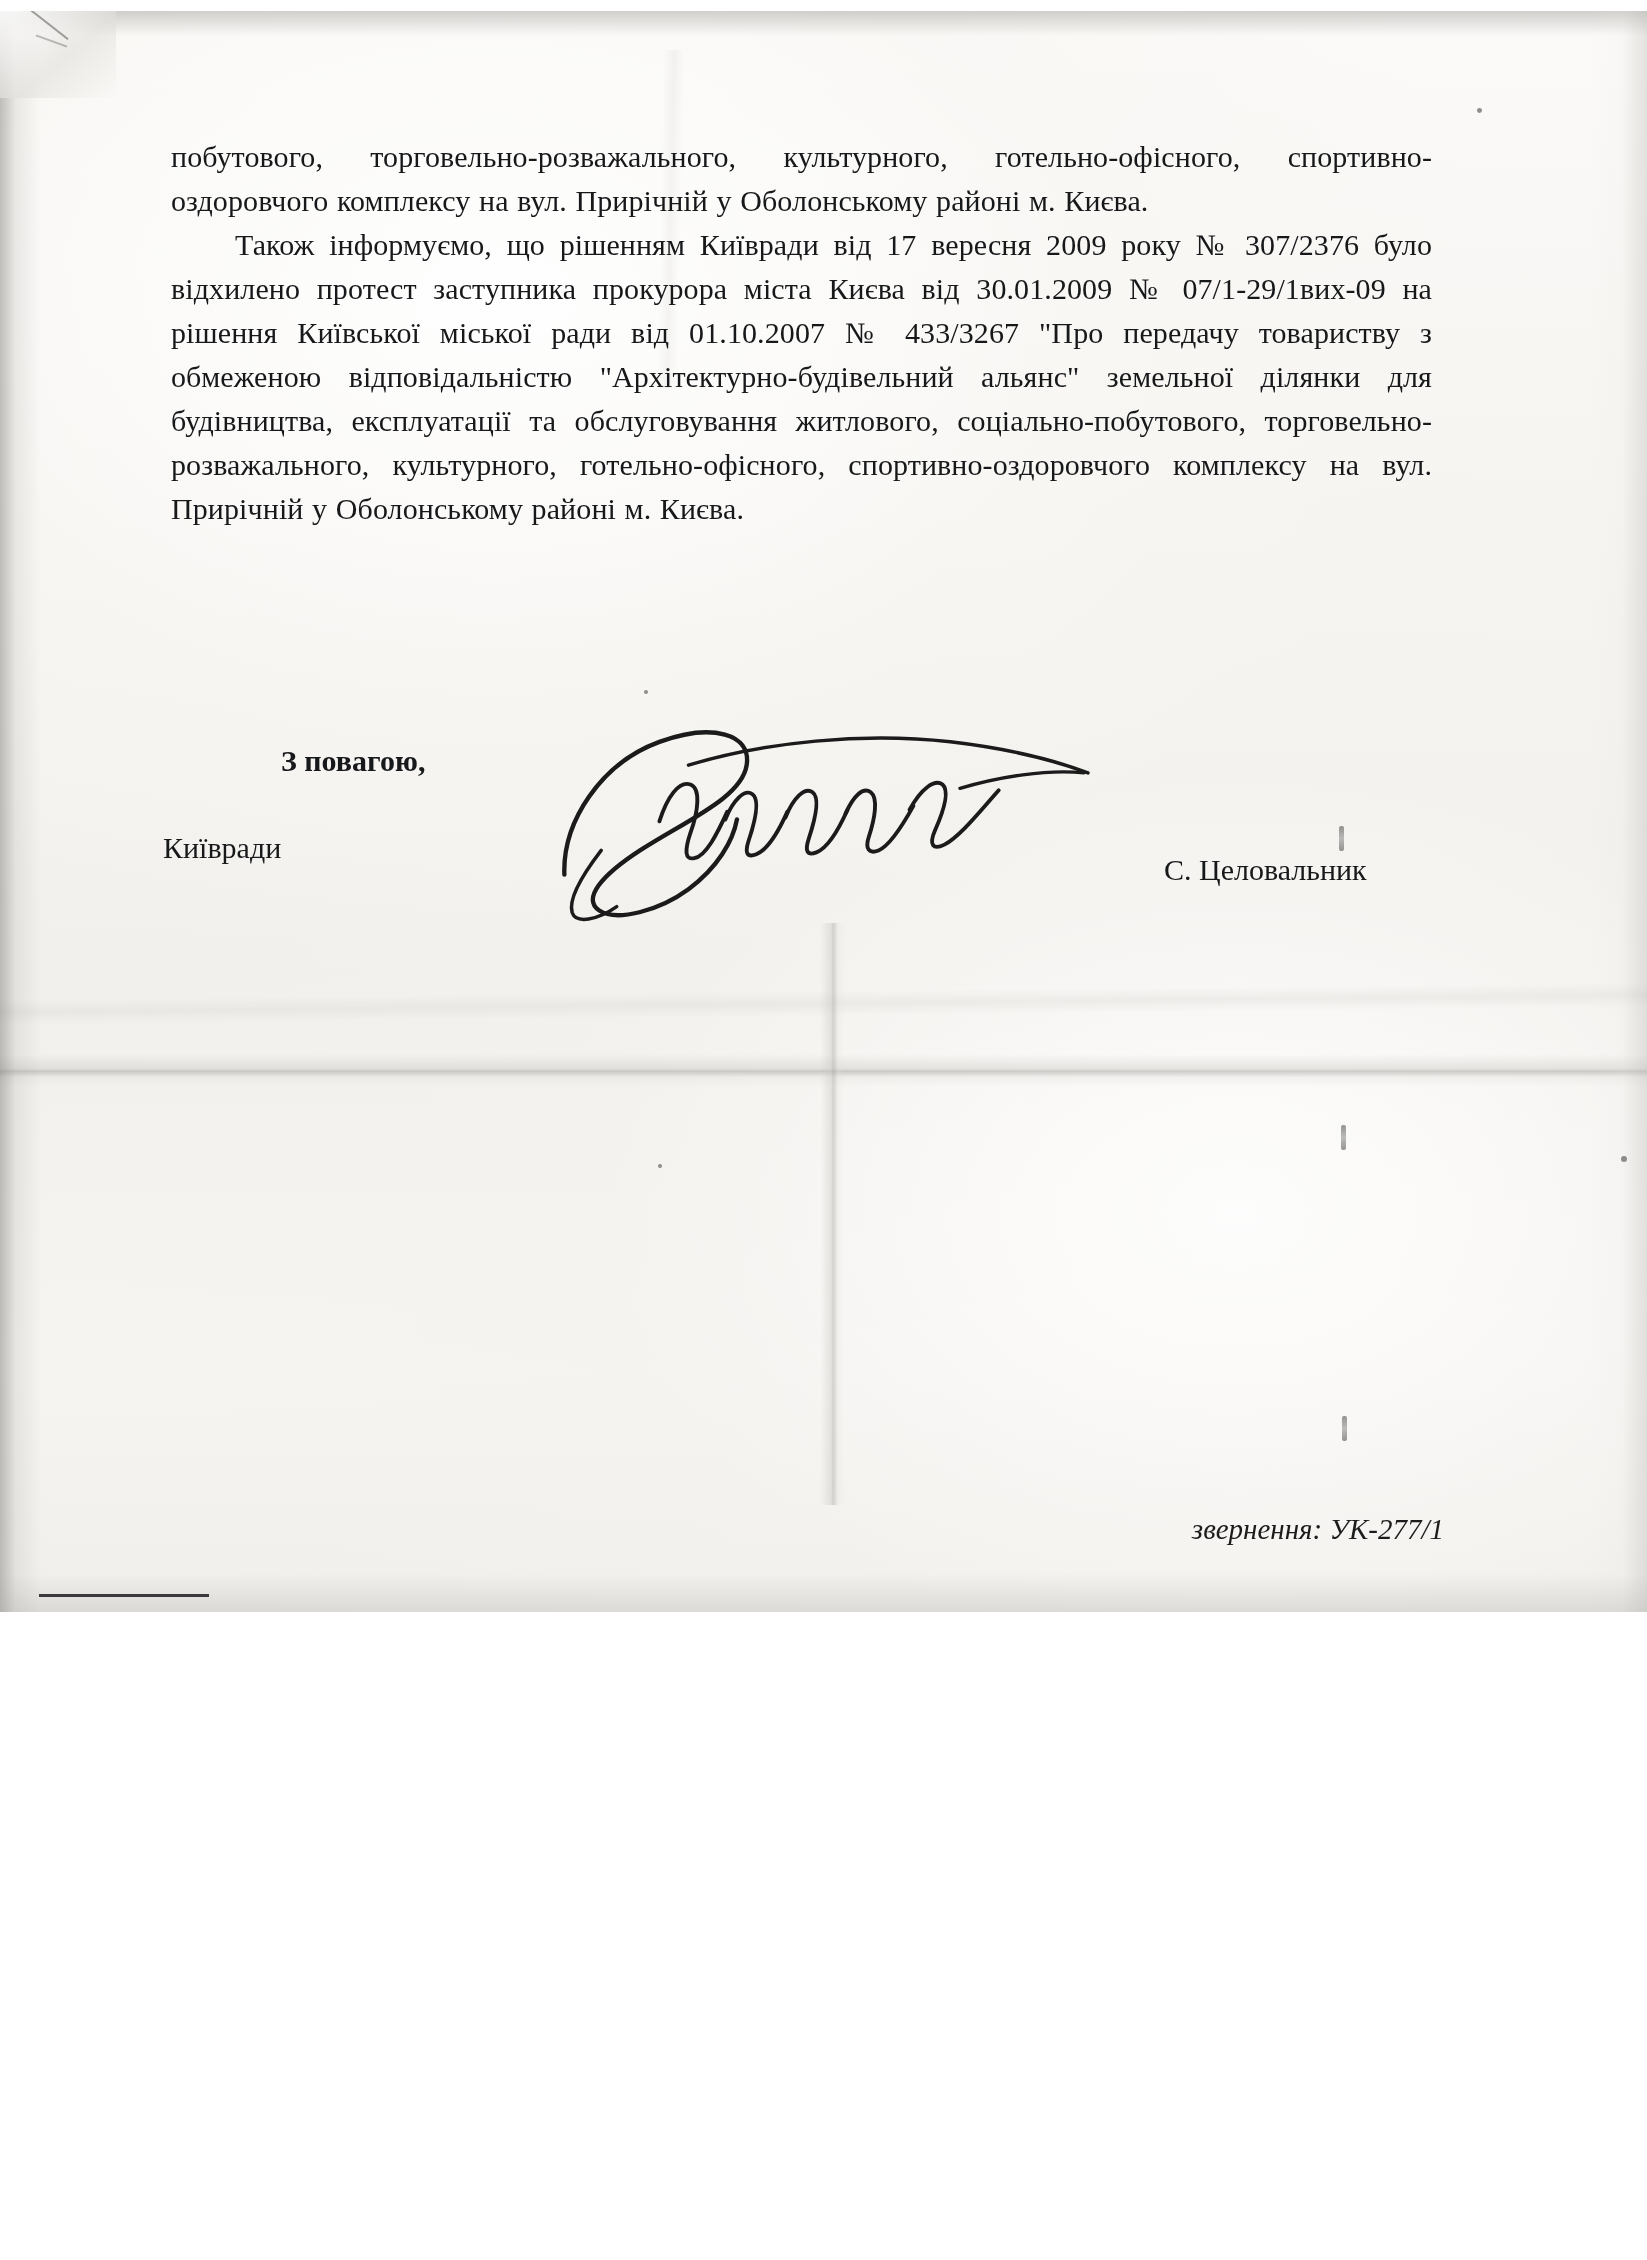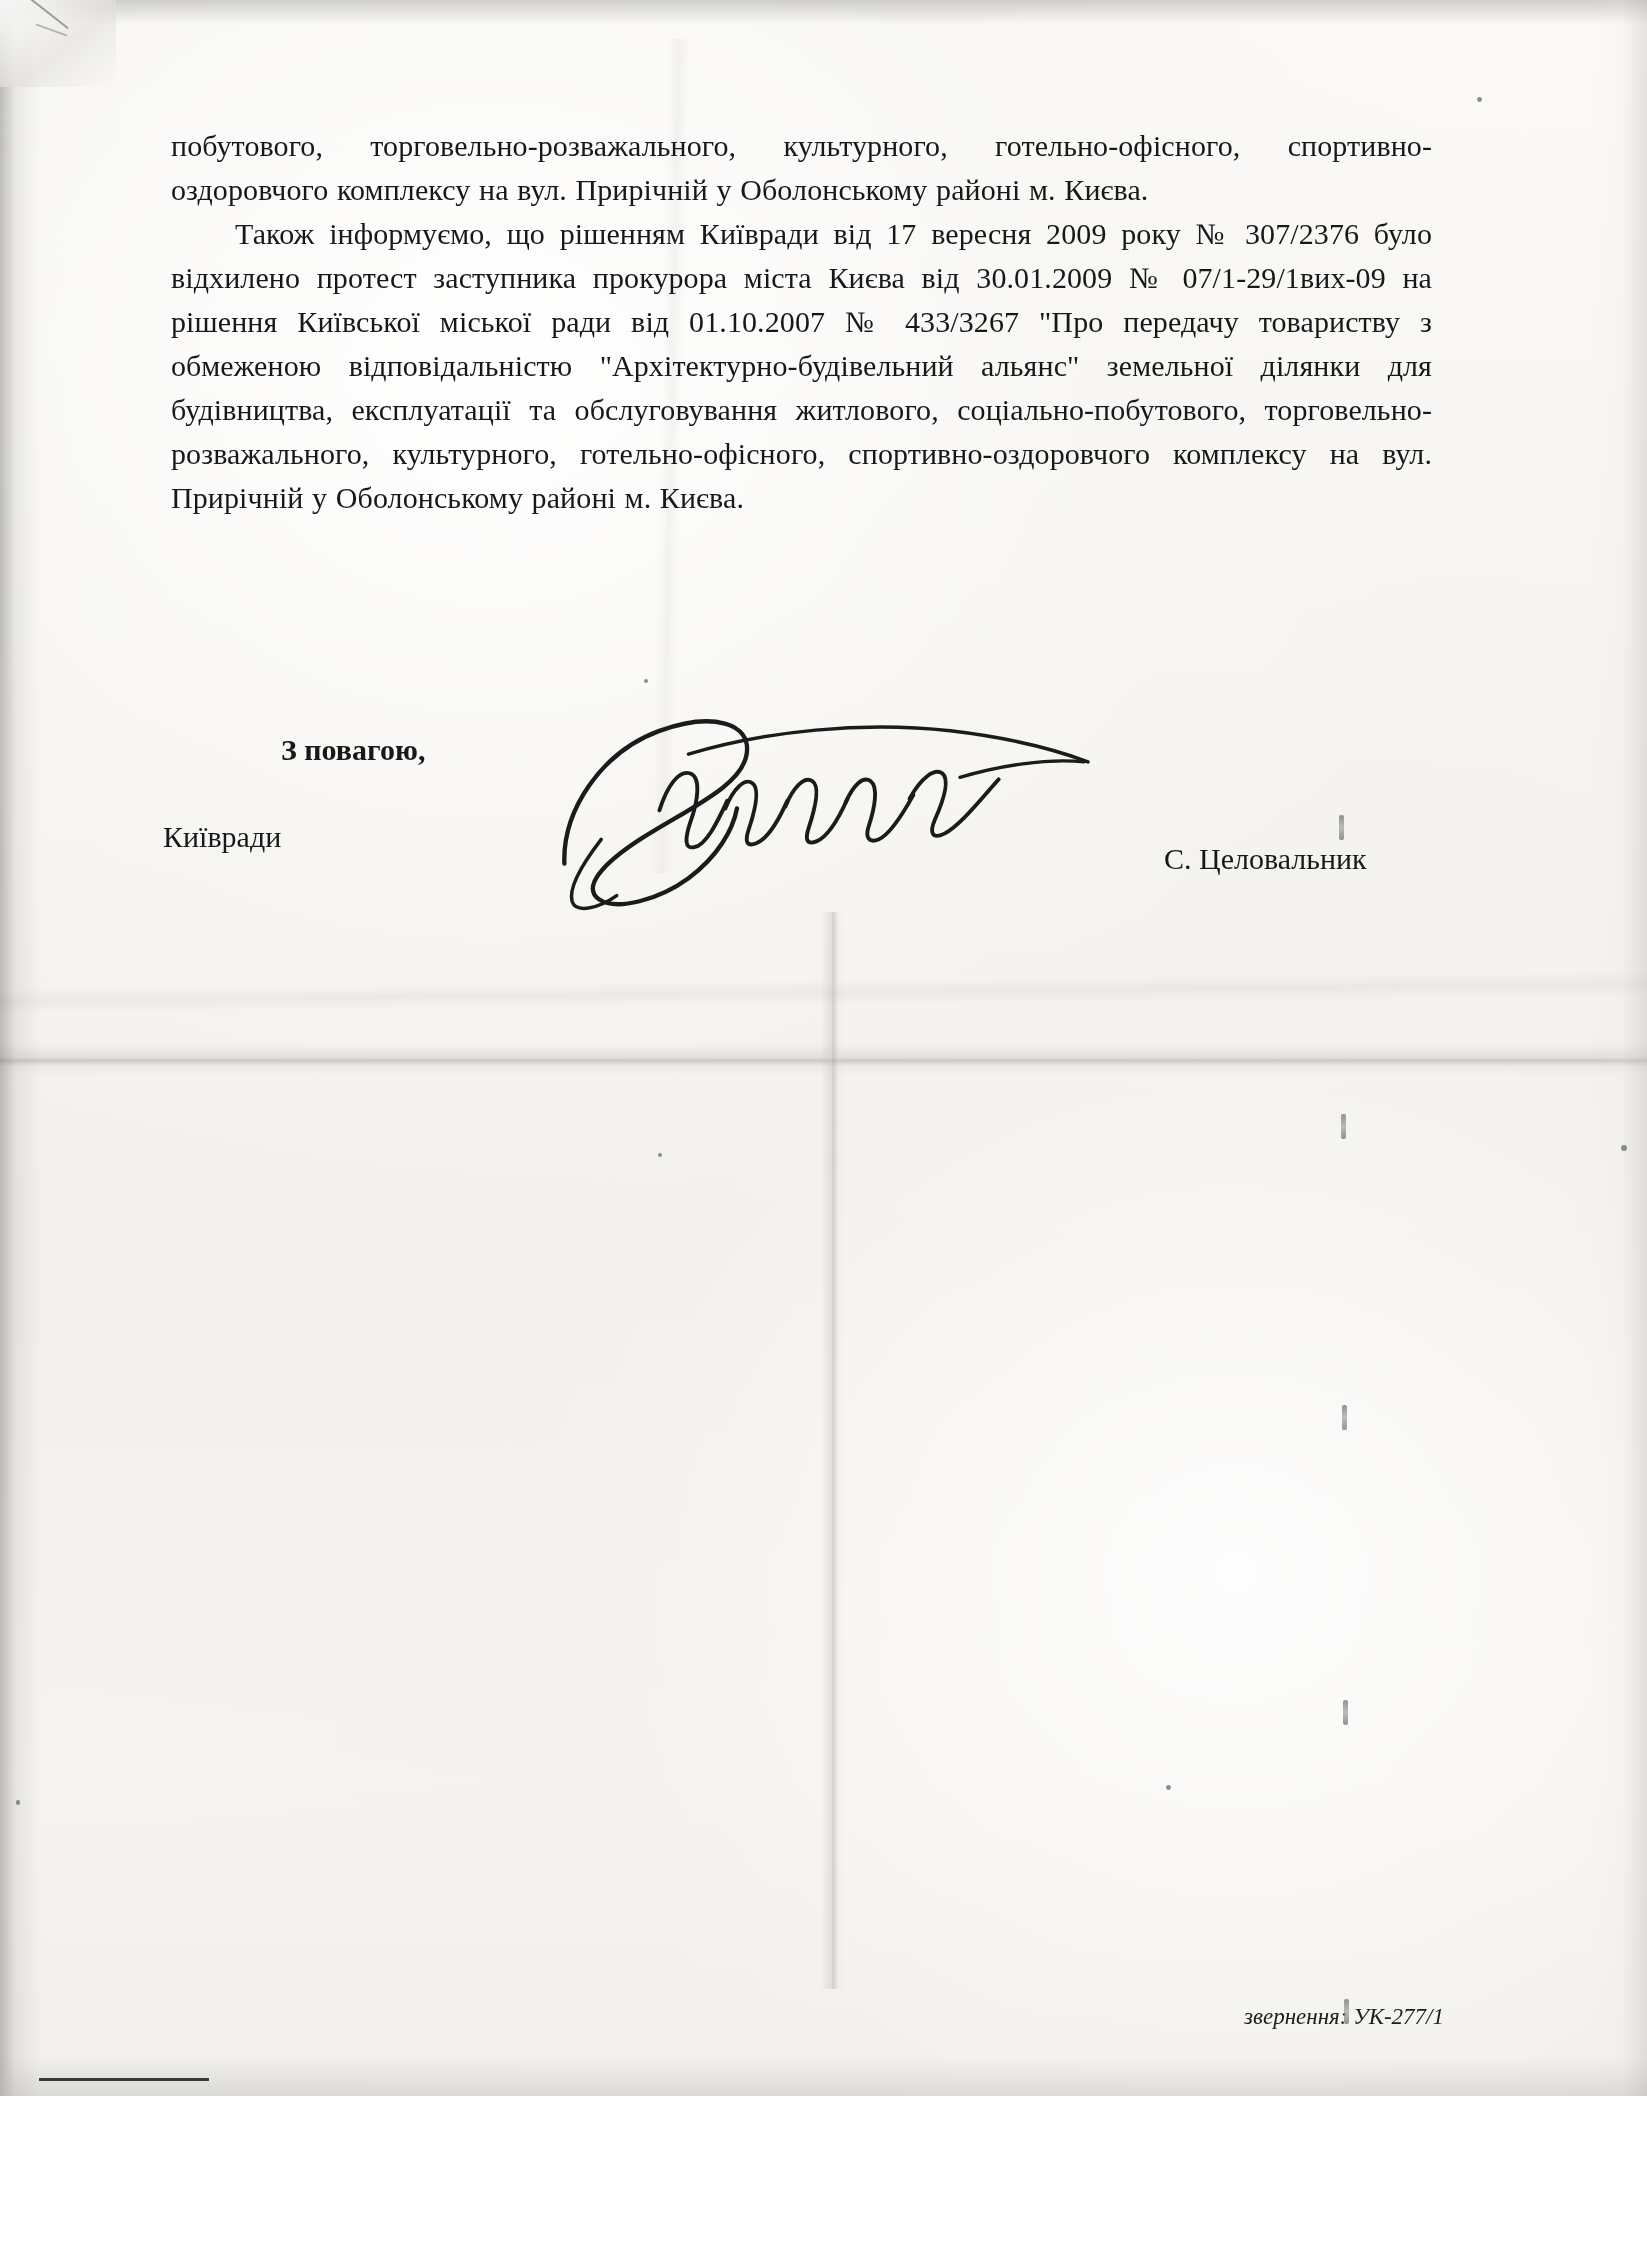--- a/index.html
+++ b/index.html
@@ -3,25 +3,26 @@
 <meta charset="utf-8">
 <style>
   html, body {
     margin: 0;
     padding: 0;
     background: #ffffff;
   }
   .page {
     position: relative;
     width: 1648px;
-    height: 2096px;
+    height: 1601px;
     overflow: hidden;
     background: #fef9c3;
     font-family: "Liberation Serif", serif;
     color: #1a1a1a;
+    margin-top: 11px;
   }
   
   .paper {
     position: absolute;
     inset: 0;
     background:
       radial-gradient(ellipse 60% 40% at 30% 18%, rgba(255,255,255,0.95) 0%, rgba(248,247,244,0.7) 60%, rgba(240,238,234,0) 100%),
       radial-gradient(ellipse 70% 50% at 75% 75%, rgba(255,255,255,0.85) 0%, rgba(244,242,239,0.5) 55%, rgba(236,234,230,0) 100%),
       linear-gradient(180deg, #fbfaf8 0%, #f6f4f1 35%, #f2f0ec 60%, #f6f4f1 85%, #f1efeb 100%);
   }
@@ -161,21 +162,21 @@
     top: 694px;
     width: 640px;
     height: 223px;
     pointer-events: none;
   }
   
   .footer-ref {
     position: absolute;
     right: 204px;
     bottom: 66px;
-    font-size: 23px;
+    font-size: 29px;
     font-style: italic;
     color: #1c1c1c;
     white-space: nowrap;
   }
   
   .speck {
     position: absolute;
     background: #6a6a6a;
     border-radius: 50%;
     opacity: 0.75;

